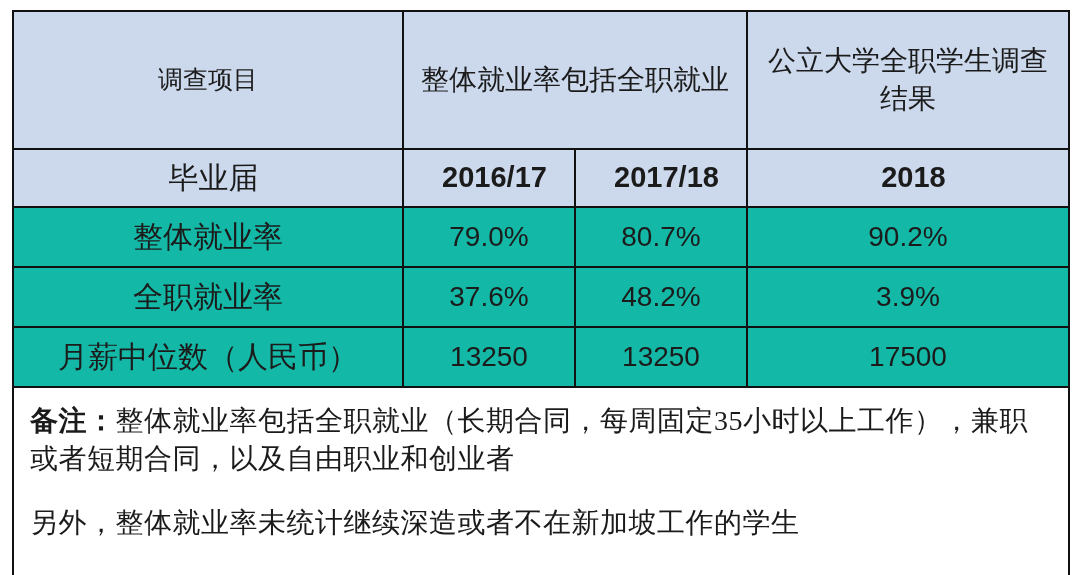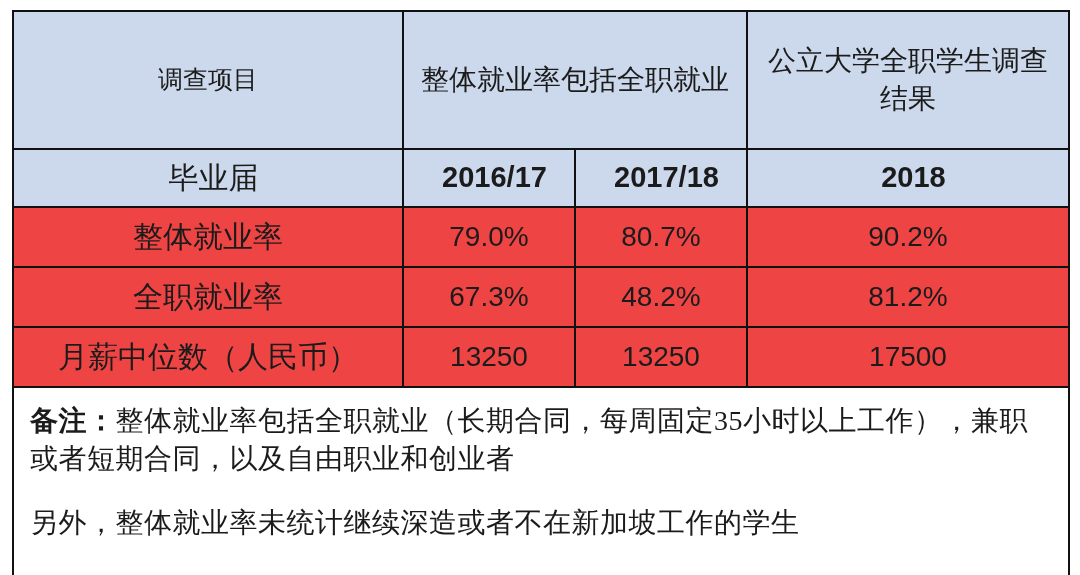--- a/index.html
+++ b/index.html
@@ -57,21 +57,21 @@
   }
   .grad-row td.year {
     font-weight: bold;
     font-family: "Liberation Sans", "DejaVu Sans", sans-serif;
     font-size: 29px;
   }
   .grad-row td.gradlabel {
     font-size: 30px;
   }
   .data-row td {
-    background: #ef4444;
+    background: #14b8a6;
     height: 56px;
     font-size: 30px;
   }
   .data-row td.rowlabel {
     font-size: 30px;
   }
   .data-row td.val {
     font-family: "Liberation Sans", "DejaVu Sans", sans-serif;
     font-size: 28px;
   }
@@ -119,23 +119,23 @@
 
       <tr class="data-row">
         <td class="rowlabel">整体就业率</td>
         <td class="val">79.0%</td>
         <td class="val">80.7%</td>
         <td class="val">90.2%</td>
       </tr>
 
       <tr class="data-row">
         <td class="rowlabel">全职就业率</td>
-        <td class="val">67.3%</td>
+        <td class="val">37.6%</td>
         <td class="val">48.2%</td>
-        <td class="val">81.2%</td>
+        <td class="val">3.9%</td>
       </tr>
 
       <tr class="data-row">
         <td class="rowlabel">月薪中位数（人民币）</td>
         <td class="val">13250</td>
         <td class="val">13250</td>
         <td class="val">17500</td>
       </tr>
 
       <tr>

